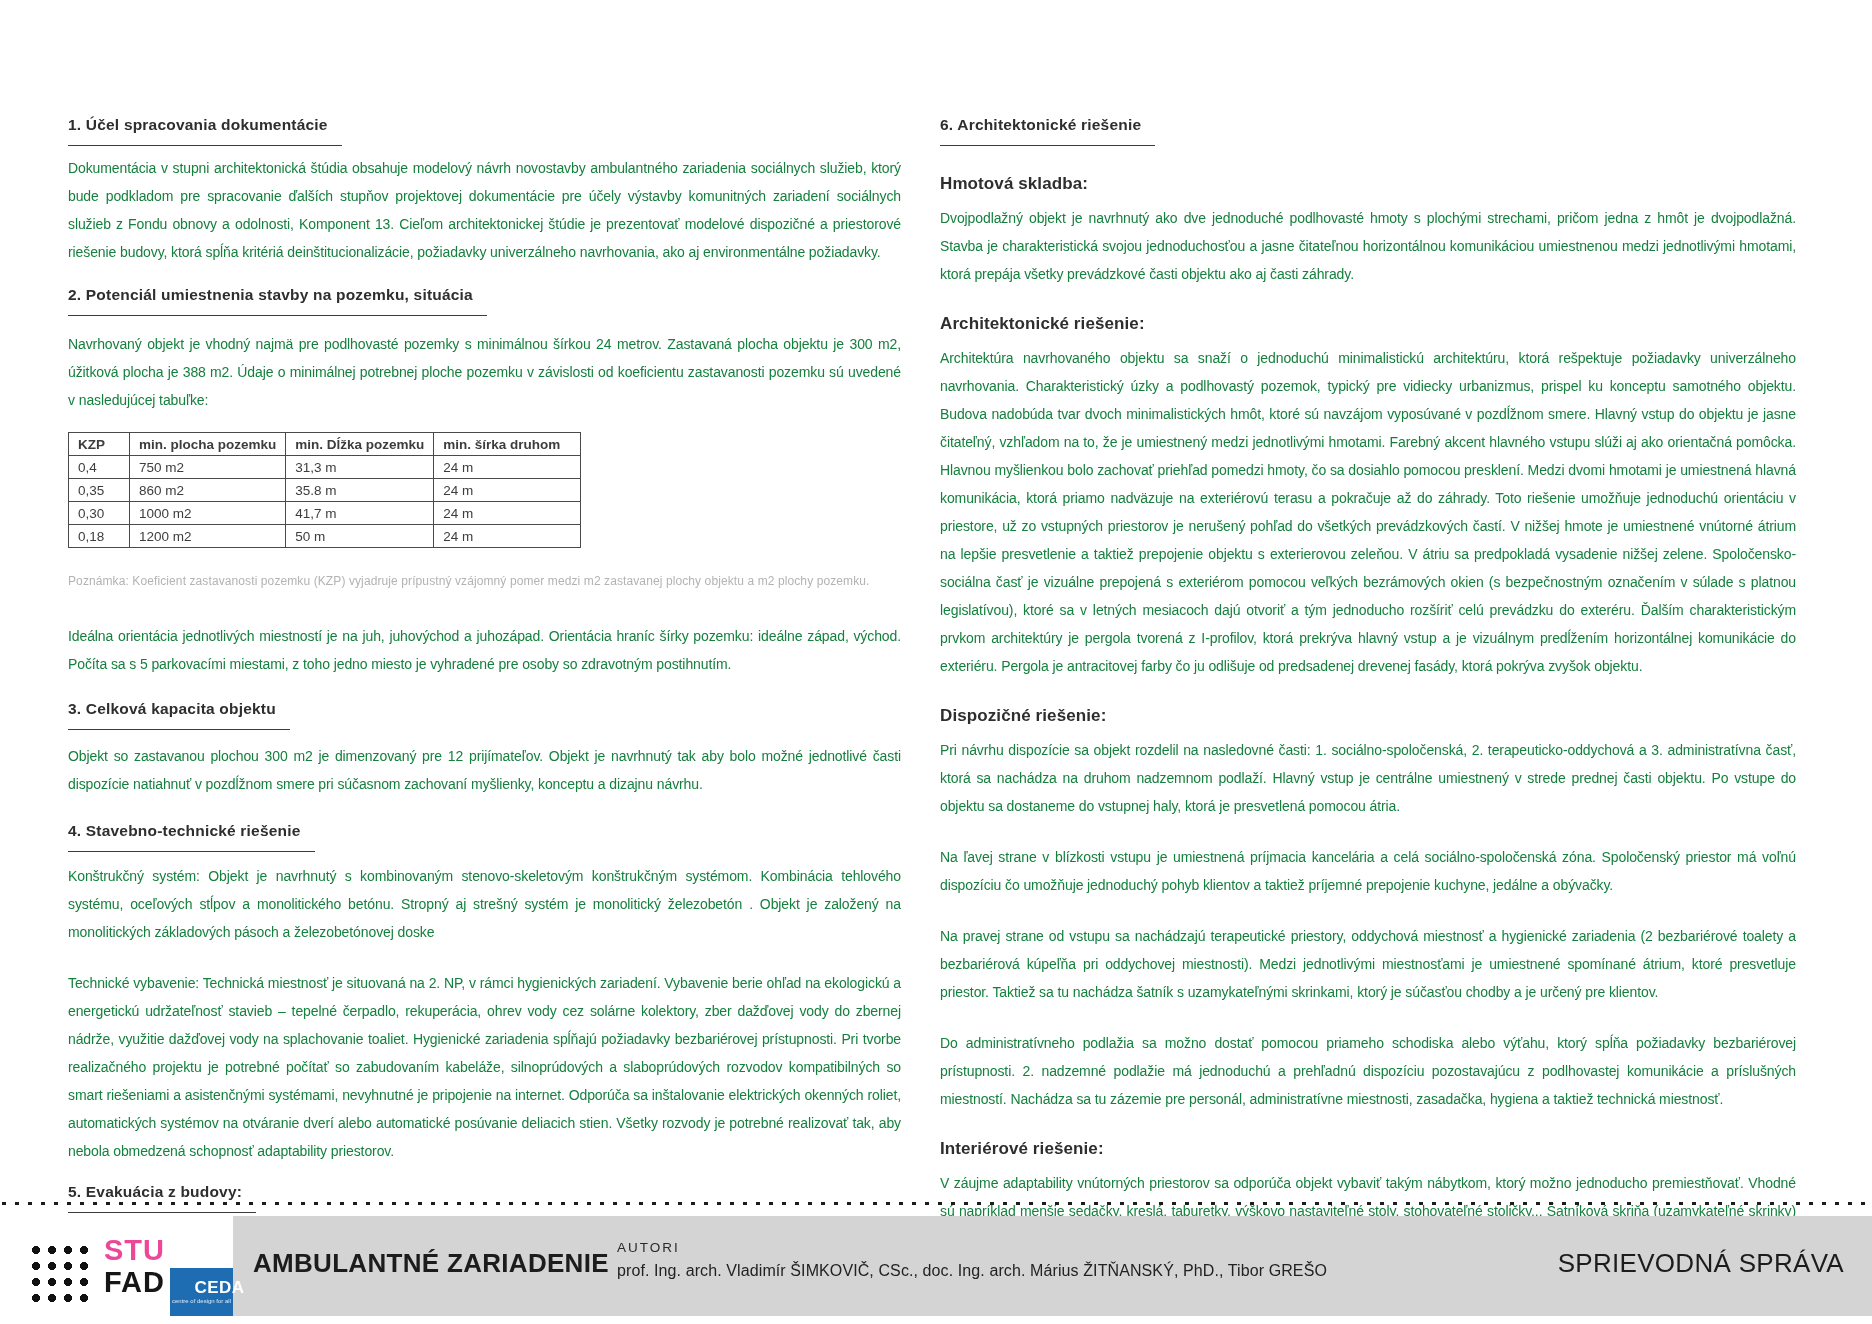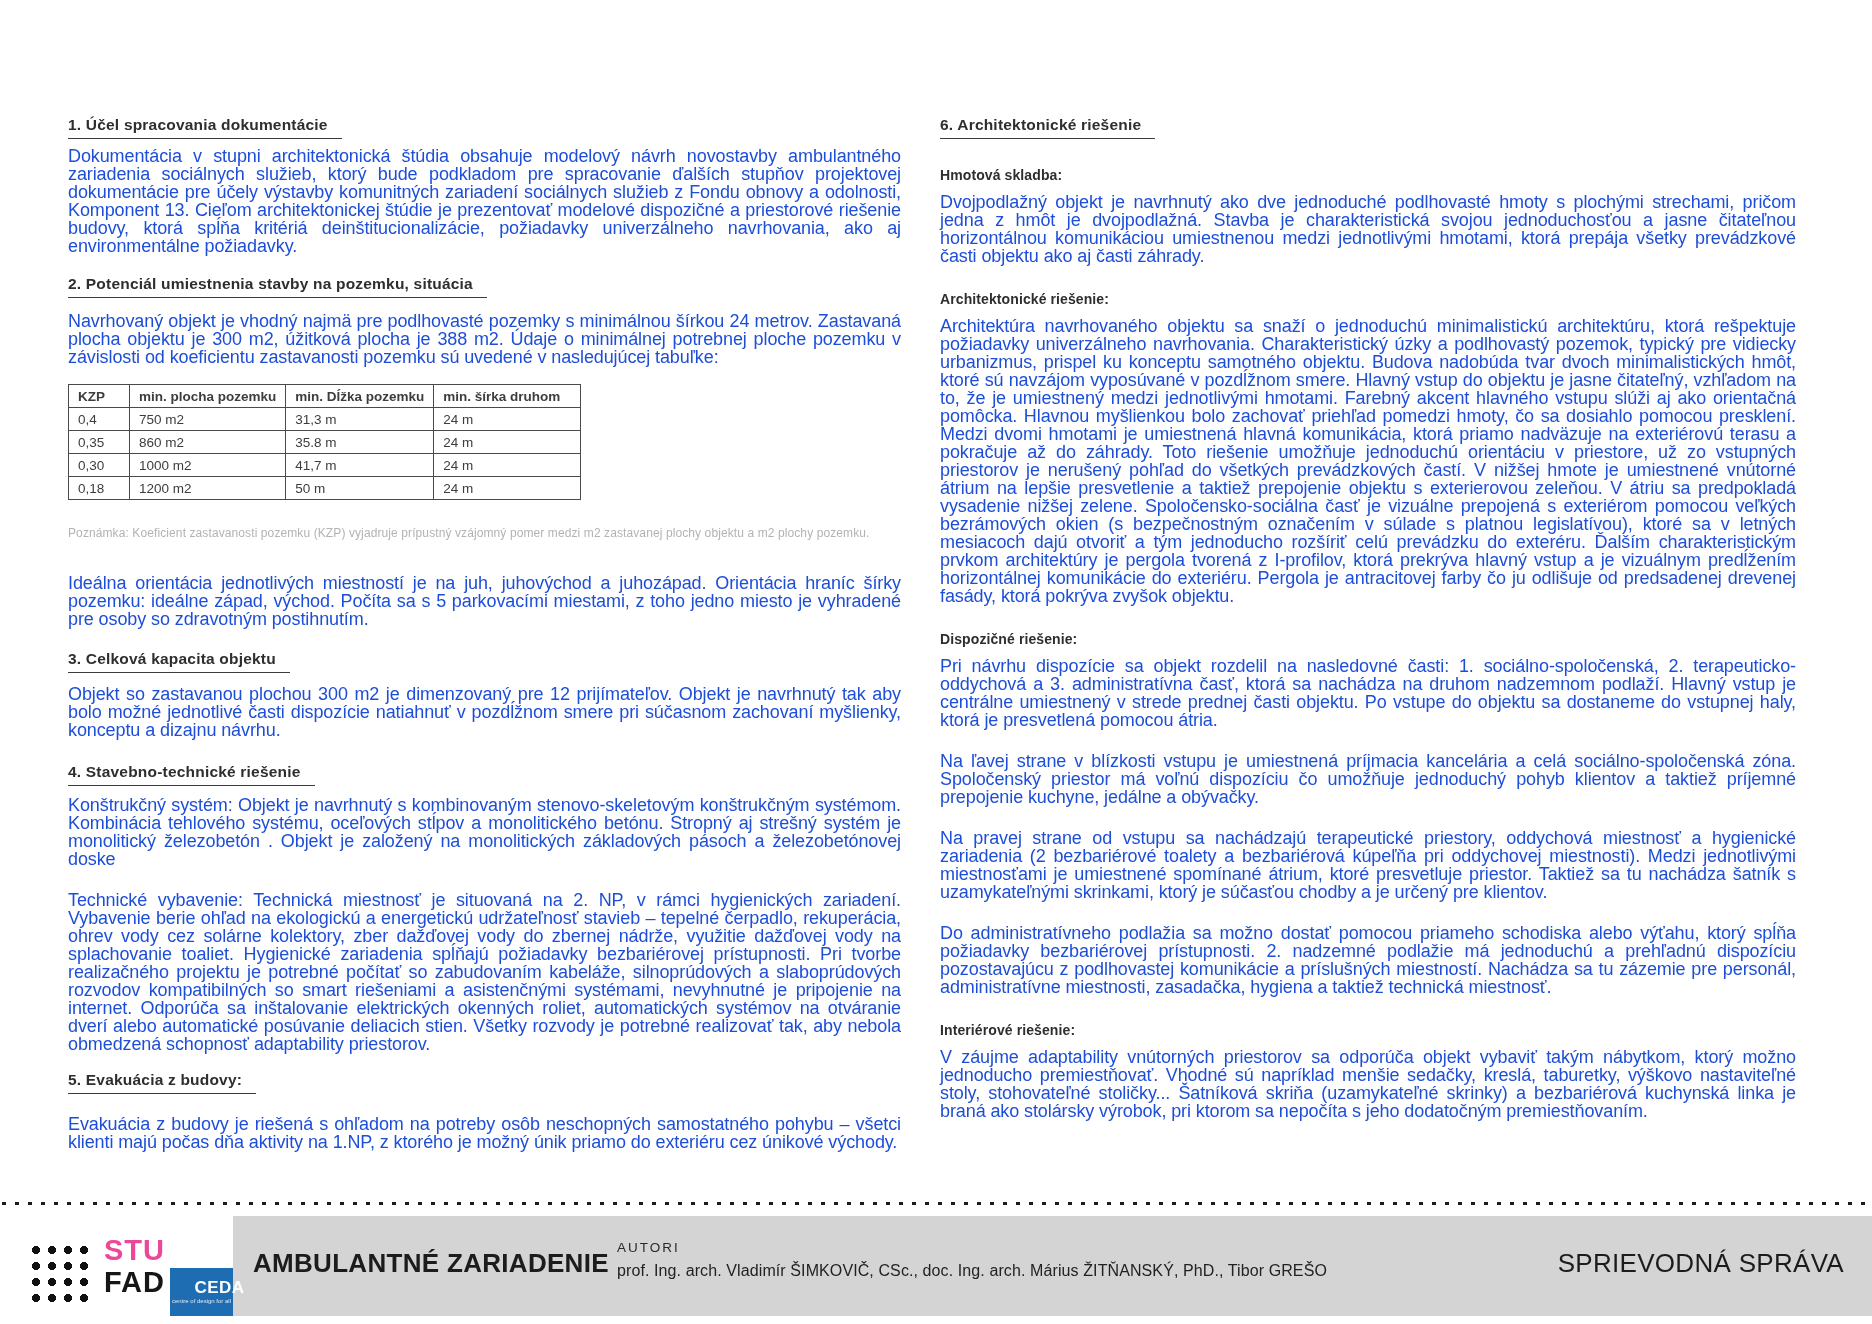--- a/index.html
+++ b/index.html
@@ -5,25 +5,25 @@
   html,body{margin:0;padding:0;background:#ffffff;}
   .page{
     position:relative;width:1872px;height:1324px;background:#ffffff;overflow:hidden;
     font-family:"Liberation Sans",sans-serif;color:#3d3d3d;
   }
   .col{position:absolute;top:110px;}
   .col-left{left:68px;width:833px;}
   .col-right{left:940px;width:856px;}
   .sec-h{
     font-size:15.5px;font-weight:700;color:#2e2e2e;letter-spacing:.2px;
-    display:inline-block;border-bottom:1.5px solid #3c3c3c;padding:0 14px 4px 0;
+    display:inline-block;border-bottom:1.5px solid #3c3c3c;padding:0 14px 11px 0;
   }
-  .sub-h{font-size:14px;font-weight:700;color:#2e2e2e;letter-spacing:.1px;}
+  .sub-h{font-size:17px;font-weight:700;color:#2e2e2e;letter-spacing:.1px;}
   .para{
-    font-size:18px;line-height:18px;text-align:justify;color:#1d4ed8;
+    font-size:14px;line-height:28px;text-align:justify;color:#15803d;
     letter-spacing:-.1px;
   }
   .block{margin:0;}
   table.kzp{
     border-collapse:collapse;margin:0;font-size:13.5px;color:#3d3d3d;
   }
   table.kzp th,table.kzp td{
     border:1px solid #4a4a4a;padding:2px 9px;height:18px;text-align:left;
     font-weight:400;vertical-align:middle;white-space:nowrap;
   }

